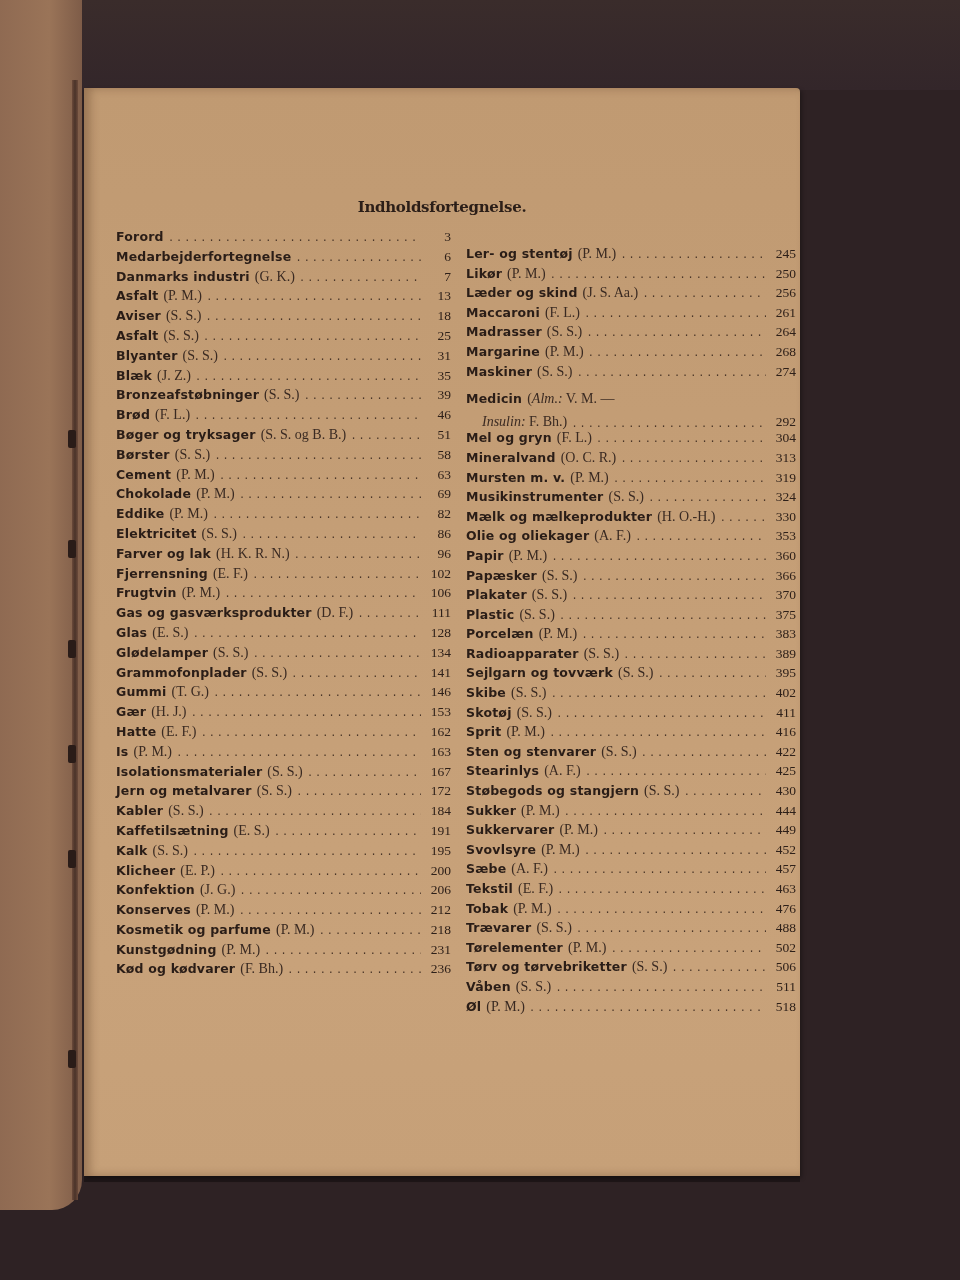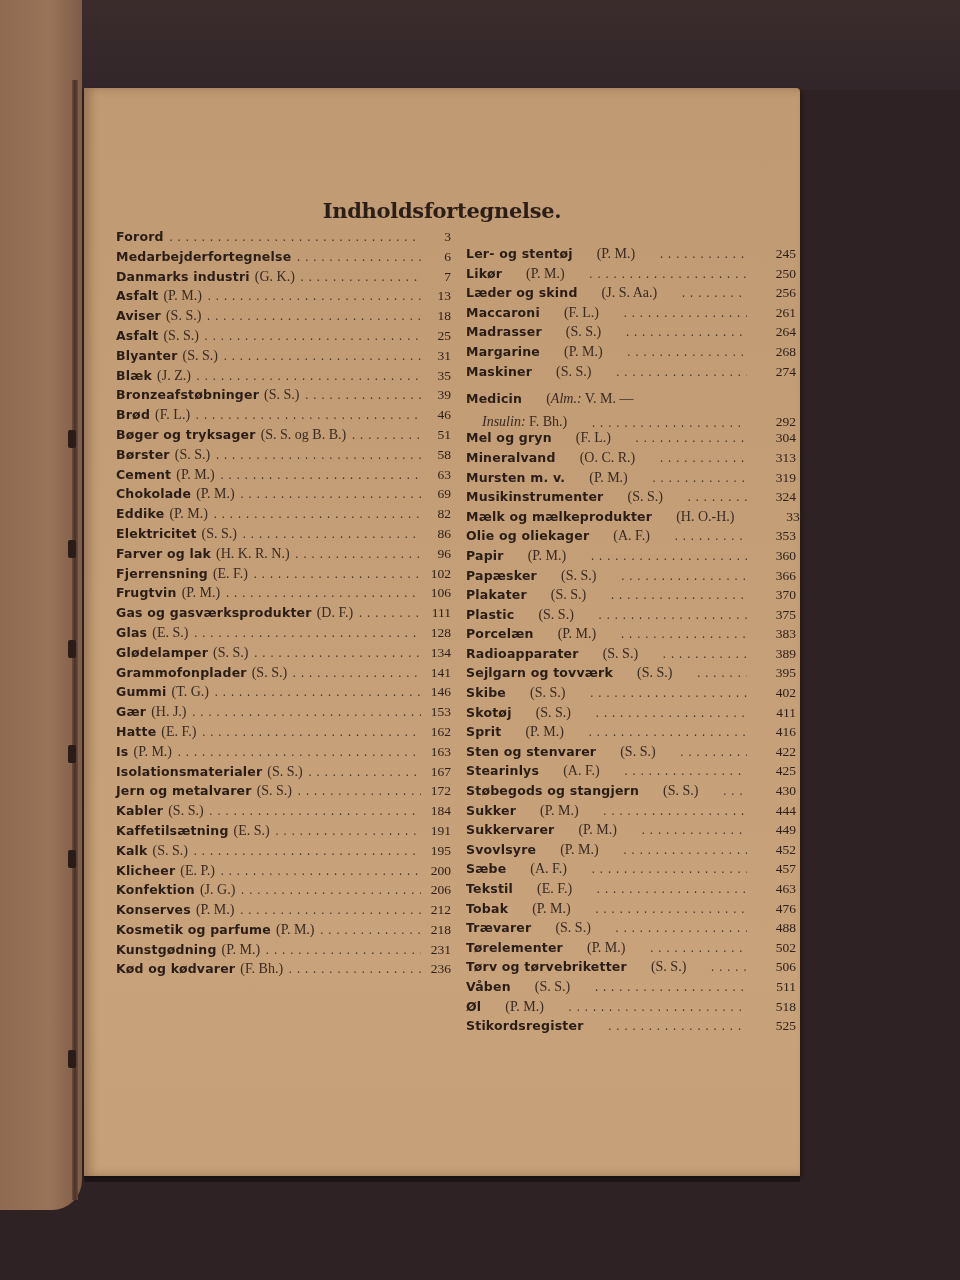--- a/index.html
+++ b/index.html
@@ -20,31 +20,31 @@
     }
     .stitch { position: absolute; left: 68px; width: 8px; height: 18px; background: #2a1c18; border-radius: 2px; }
     .page {
       position: absolute; left: 84px; top: 88px; width: 716px; height: 1088px;
       background: linear-gradient(180deg, #c09a72 0%, #c49e76 40%, #c8a27a 80%, #c6a078 100%);
       box-shadow: inset 6px 0 10px rgba(80,50,30,0.35), 2px 2px 4px rgba(0,0,0,0.3);
       border-top-right-radius: 4px;
     }
     .title {
       position: absolute; left: 0; right: 0; top: 110px; text-align: center;
-      font-size: 21px; font-weight: bold; color: #2b1e18; letter-spacing: -0.3px;
+      font-size: 15px; font-weight: bold; color: #2b1e18; letter-spacing: -0.3px;
       font-family: "DejaVu Serif", serif;
     }
     .col { position: absolute; }
     .col-left { left: 32px; top: 141px; width: 335px; }
     .col-right { left: 382px; top: 158px; width: 330px; }
     .entry {
       display: flex; align-items: baseline; height: 19.8px; font-size: 13.5px; color: #2a1d17;
       white-space: nowrap;
     }
-    .col-right .entry { height: 19.6px; gap: 19px; }
+    .col-right .entry { height: 19.6px; }
     .entry .name { font-weight: bold; font-family: "DejaVu Sans", sans-serif; font-size: 12.5px; letter-spacing: 0.2px; }
     .entry .auth { margin-left: 5px; font-family: "Liberation Serif", serif; font-size: 14px; color: #3a2a22; }
     .entry .auth i { }
     .entry .dots {
       flex: 1; margin: 0 4px; overflow: hidden; color: #4a3628; font-size: 11px;
       letter-spacing: 1.5px; font-family: "Liberation Mono", monospace;
     }
     .entry .dots::before { content: "......................................................................................"; }
     .entry .pg { font-family: "Liberation Serif", serif; font-size: 13.5px; min-width: 26px; text-align: right; color: #2e2019; }
     .entry.cont { padding-left: 16px; align-items: flex-end; }
@@ -521,20 +521,15 @@
         <span class="auth">(S. S.)</span>
         <span class="dots"></span>
         <span class="pg">511</span>
       </div>
       <div class="entry">
         <span class="name">Øl</span>
         <span class="auth">(P. M.)</span>
         <span class="dots"></span>
         <span class="pg">518</span>
       </div>
-      <div class="entry">
-        <span class="name">Stikordsregister</span>
-        <span class="dots"></span>
-        <span class="pg">525</span>
-      </div>
     </div>
 </div>
 <div class="bottom-shadow"></div>
 
 </body></html>

